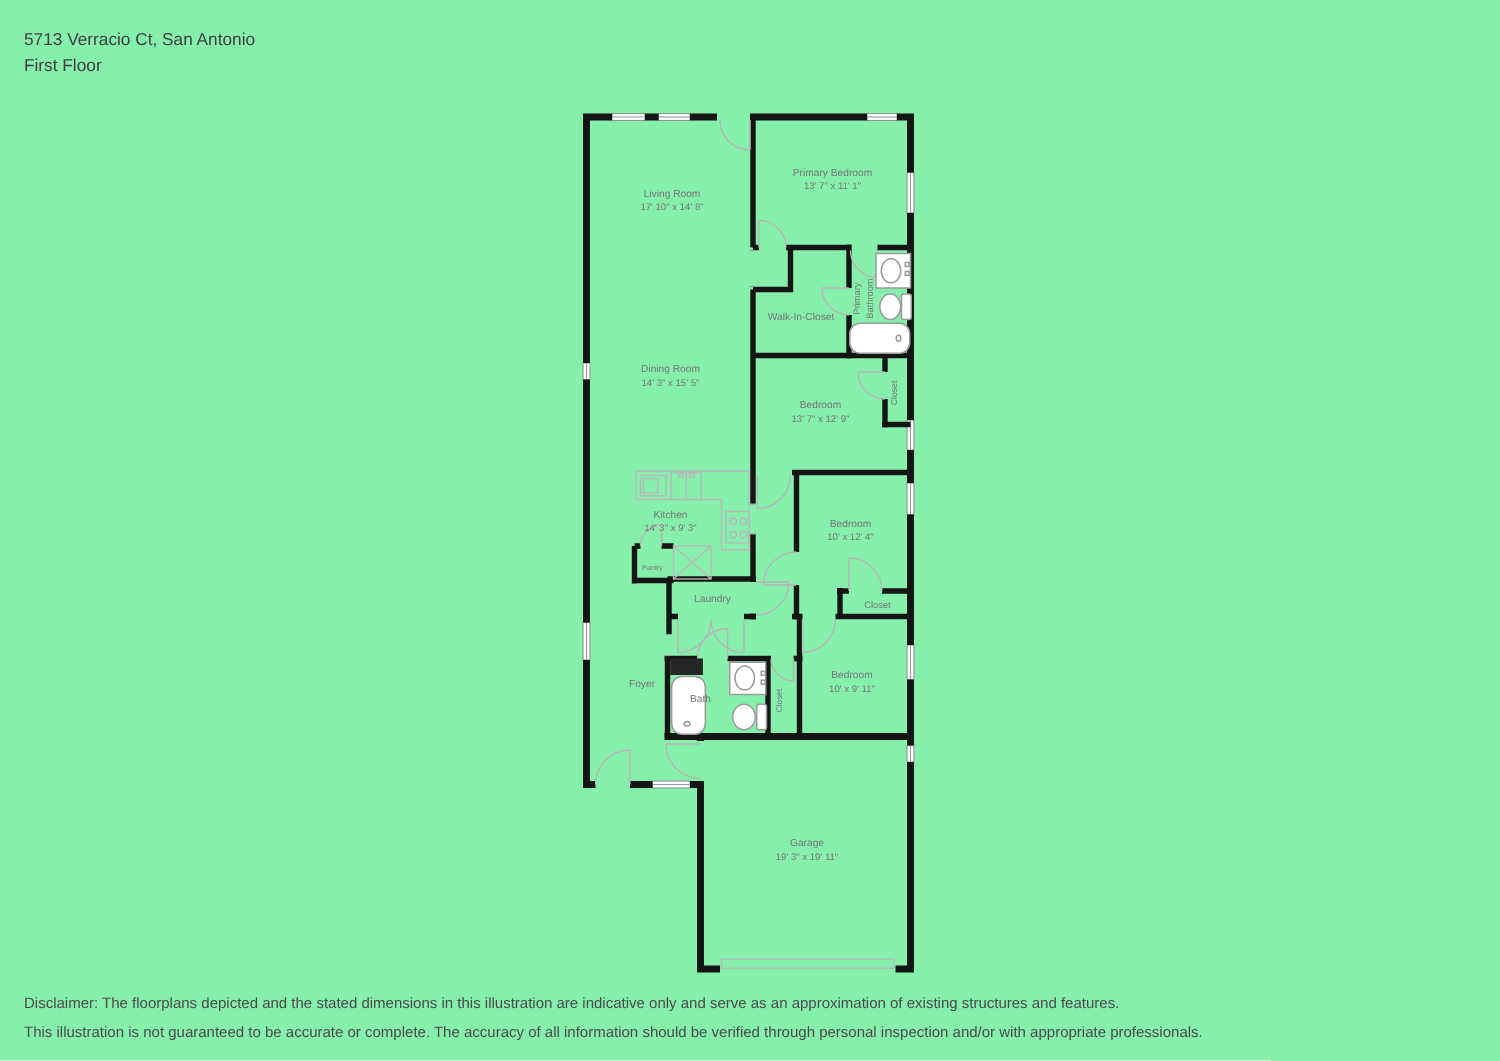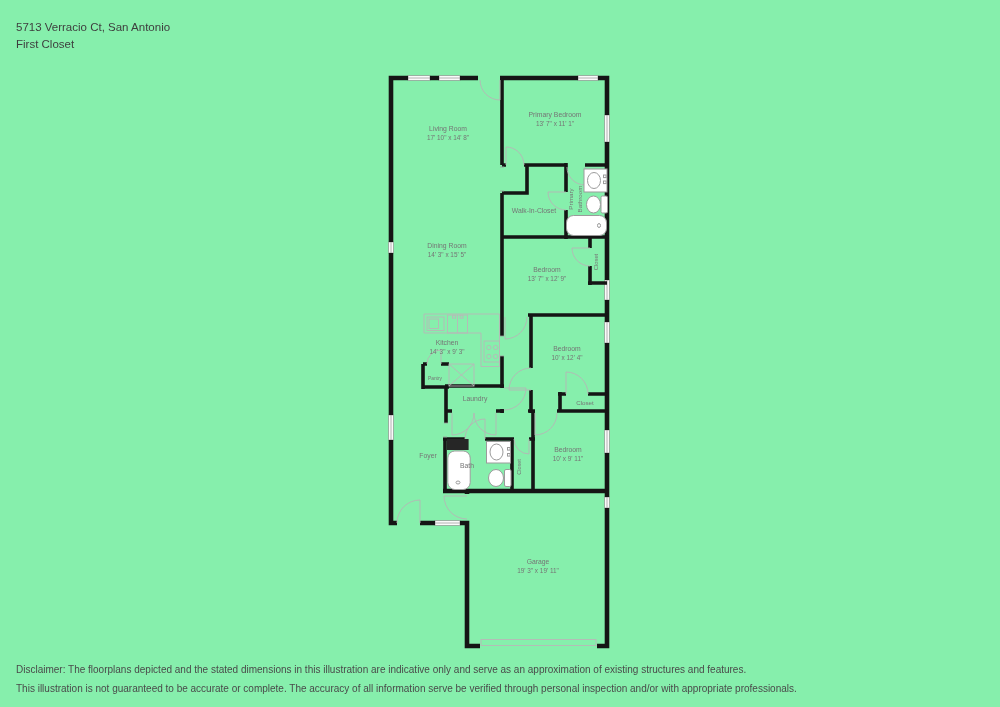--- a/index.html
+++ b/index.html
@@ -17,21 +17,21 @@
   .fixthin{stroke:#b8b8b8;stroke-width:0.9;fill:none;}
   .tick{stroke:#9b9b9b;stroke-width:0.8;}
 </style>
 </head>
 <body>
 
 <div class="page">
 
   <div class="plan-header">
     <div>5713 Verracio Ct, San Antonio</div>
-    <div>First Closet</div>
+    <div>First Floor</div>
   </div>
 
   <svg class="floorplan" width="1000" height="707" viewBox="0 0 1000 707">
 
     <g>
 
       <rect class="win" x="408" y="75.7" width="22" height="4.6"></rect>
         <line class="tick" x1="408" y1="78" x2="430" y2="78"></line>
       <rect class="win" x="439" y="75.7" width="21" height="4.6"></rect>
         <line class="tick" x1="439" y1="78" x2="460" y2="78"></line>
@@ -200,16 +200,16 @@
         <text x="521" y="467" font-size="5.5" text-anchor="middle" transform="rotate(-90 521 467)">Closet</text>
         <text x="568" y="452" font-size="6.8" text-anchor="middle">Bedroom</text>
         <text x="568" y="461" font-size="6.4" text-anchor="middle">10' x 9' 11"</text>
         <text x="538" y="564" font-size="6.8" text-anchor="middle">Garage</text>
         <text x="538" y="573" font-size="6.4" text-anchor="middle">19' 3" x 19' 11"</text>
       </g>
   </svg>
 
   <div class="plan-footer">
     <div>Disclaimer: The floorplans depicted and the stated dimensions in this illustration are indicative only and serve as an approximation of existing structures and features.</div>
-    <div>This illustration is not guaranteed to be accurate or complete. The accuracy of all information serve be verified through personal inspection and/or with appropriate professionals.</div>
+    <div>This illustration is not guaranteed to be accurate or complete. The accuracy of all information should be verified through personal inspection and/or with appropriate professionals.</div>
   </div>
 
 </div>
 
 </body></html>

